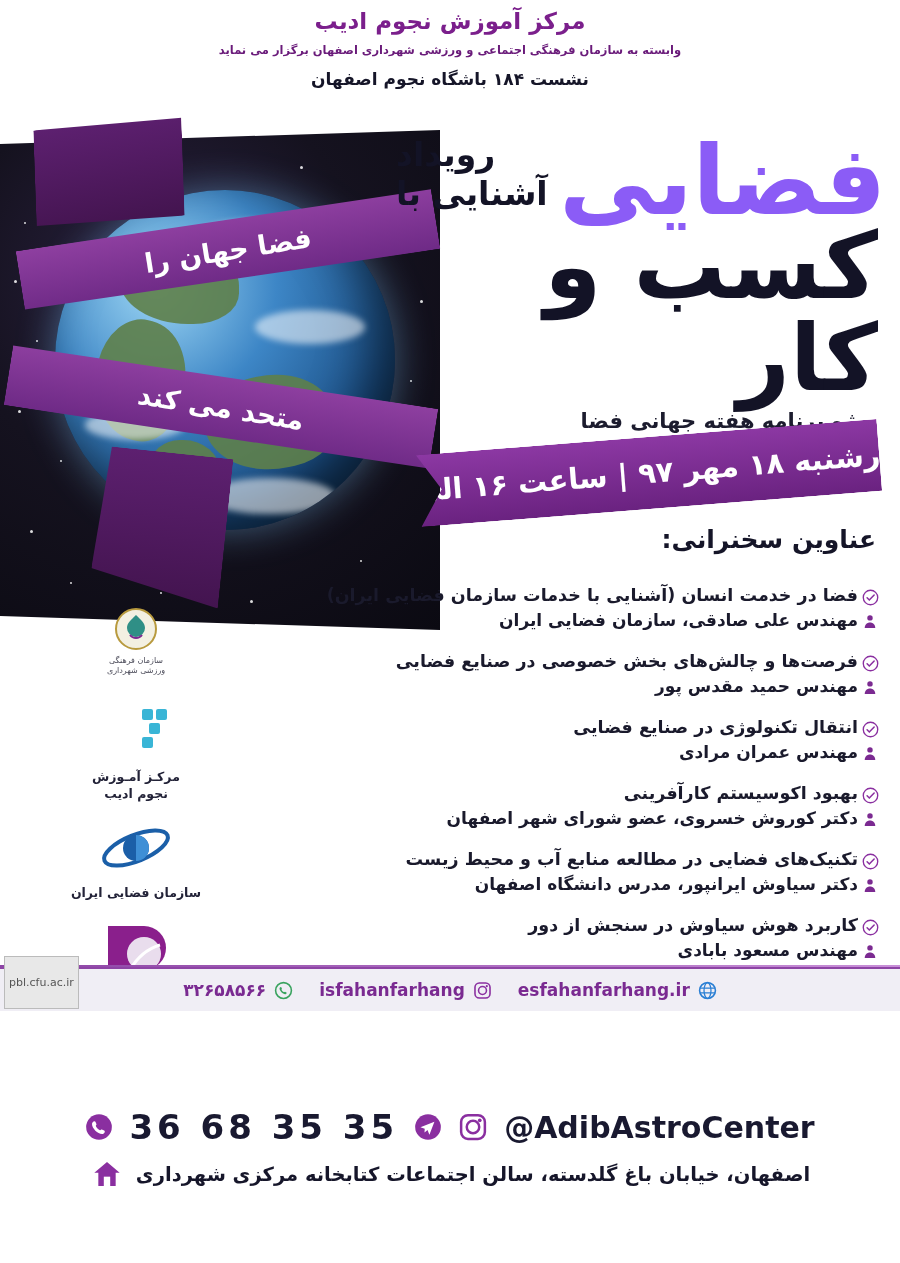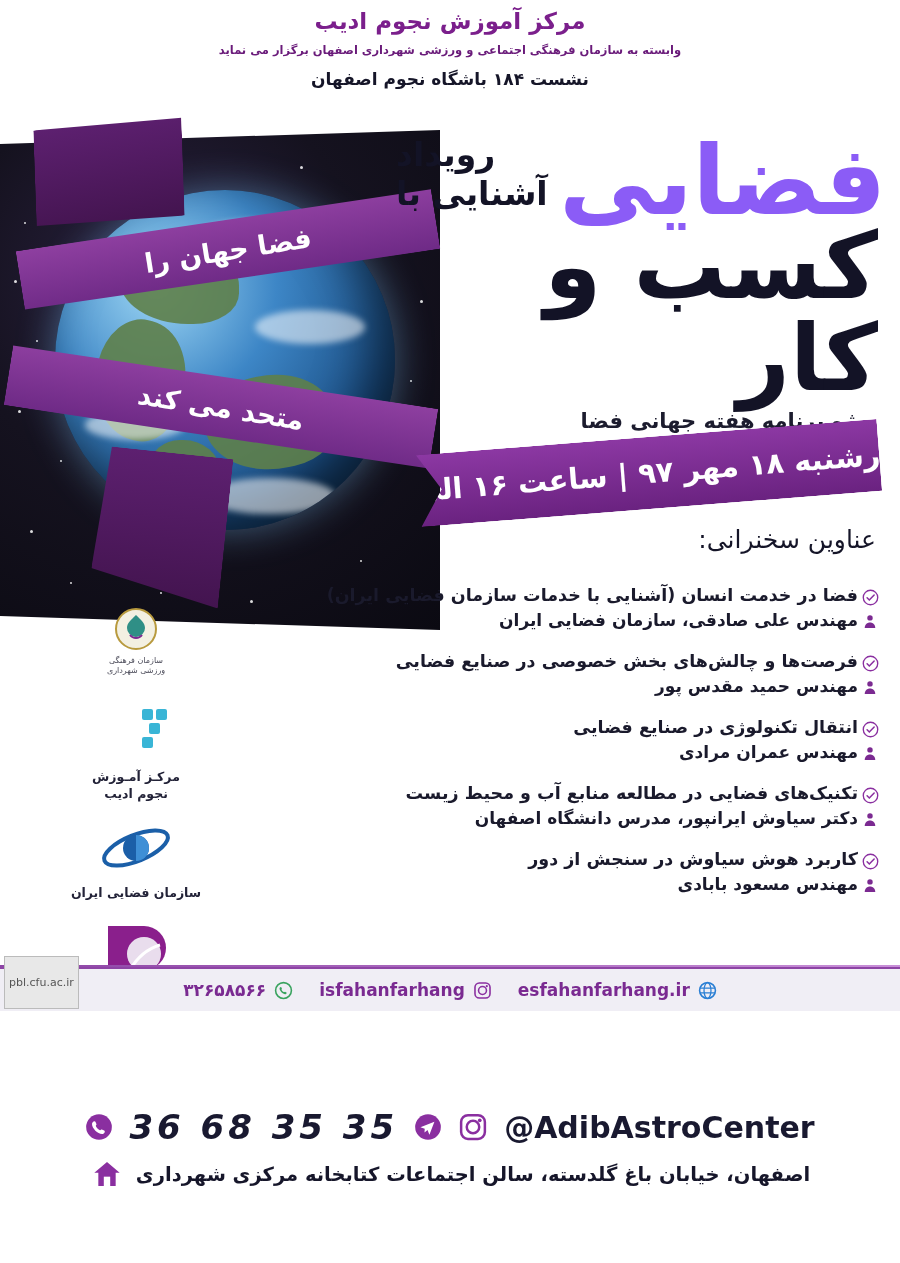--- a/index.html
+++ b/index.html
@@ -192,21 +192,21 @@
     font-weight: bold;
     direction: rtl;
     white-space: nowrap;
   }
 
   
   .speakers-heading {
     position: absolute;
     top: 525px; right: 24px;
     font-size: 25px;
-    font-weight: normal;
+    font-weight: bold;
     color: #151528;
     direction: rtl;
   }
   .speakers {
     position: absolute;
     top: 585px;
     right: 18px;
     width: 612px;
     direction: rtl;
   }
@@ -268,21 +268,20 @@
     justify-content: center;
     gap: 16px;
     direction: rtl;
   }
   .phone-big {
     font-size: 34px;
     font-weight: bold;
     color: #191930;
     letter-spacing: 4px;
     direction: ltr;
-    font-style: italic;
   }
   .insta-handle {
     font-size: 30px;
     font-weight: bold;
     color: #191930;
     direction: ltr;
   }
   .address-row {
     position: absolute;
     top: 1158px; left: 0; right: 0;
@@ -445,20 +444,36 @@
       <div class="spk-title">انتقال تکنولوژی در صنایع فضایی</div>
       <div class="spk-icon">
         <svg class="ic-person" width="16" height="17" viewBox="0 0 20 20">
             <circle cx="10" cy="5.5" r="3.4" fill="#7b2a91"></circle>
             <path d="M3.4 18c0-3.9 3-6.6 6.6-6.6s6.6 2.7 6.6 6.6z" fill="#7b2a91"></path>
           </svg>
       </div>
       <div class="spk-name">مهندس عمران مرادی</div>
     </div>
 
+    <div class="speaker">
+      <div class="spk-icon">
+        <svg class="ic-check" width="17" height="17" viewBox="0 0 20 20">
+            <circle cx="10" cy="10" r="8.5" fill="none" stroke="#8a2fa0" stroke-width="1.6"></circle>
+            <path d="M6 10.3l2.6 2.6L14.3 7" fill="none" stroke="#8a2fa0" stroke-width="1.8" stroke-linecap="round"></path>
+          </svg>
+      </div>
+      <div class="spk-title">بهبود اکوسیستم کارآفرینی</div>
+      <div class="spk-icon">
+        <svg class="ic-person" width="16" height="17" viewBox="0 0 20 20">
+            <circle cx="10" cy="5.5" r="3.4" fill="#7b2a91"></circle>
+            <path d="M3.4 18c0-3.9 3-6.6 6.6-6.6s6.6 2.7 6.6 6.6z" fill="#7b2a91"></path>
+          </svg>
+      </div>
+      <div class="spk-name">دکتر کوروش خسروی، عضو شورای شهر اصفهان</div>
+    </div>
 
     <div class="speaker">
       <div class="spk-icon">
         <svg class="ic-check" width="17" height="17" viewBox="0 0 20 20">
             <circle cx="10" cy="10" r="8.5" fill="none" stroke="#8a2fa0" stroke-width="1.6"></circle>
             <path d="M6 10.3l2.6 2.6L14.3 7" fill="none" stroke="#8a2fa0" stroke-width="1.8" stroke-linecap="round"></path>
           </svg>
       </div>
       <div class="spk-title">تکنیک‌های فضایی در مطالعه منابع آب و محیط زیست</div>
       <div class="spk-icon">

